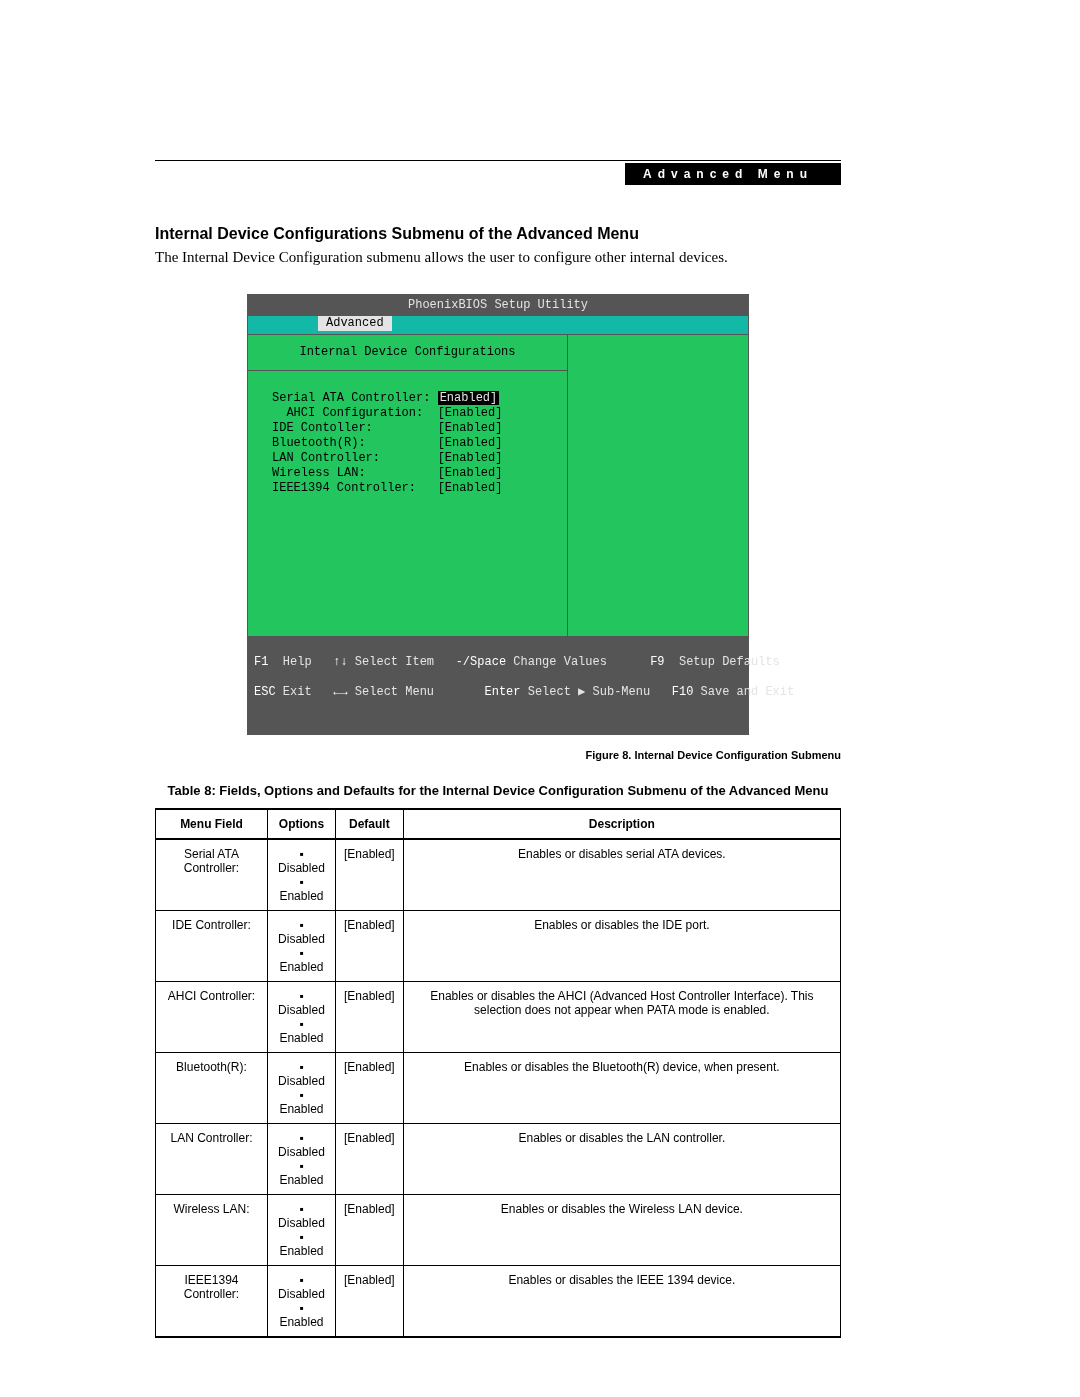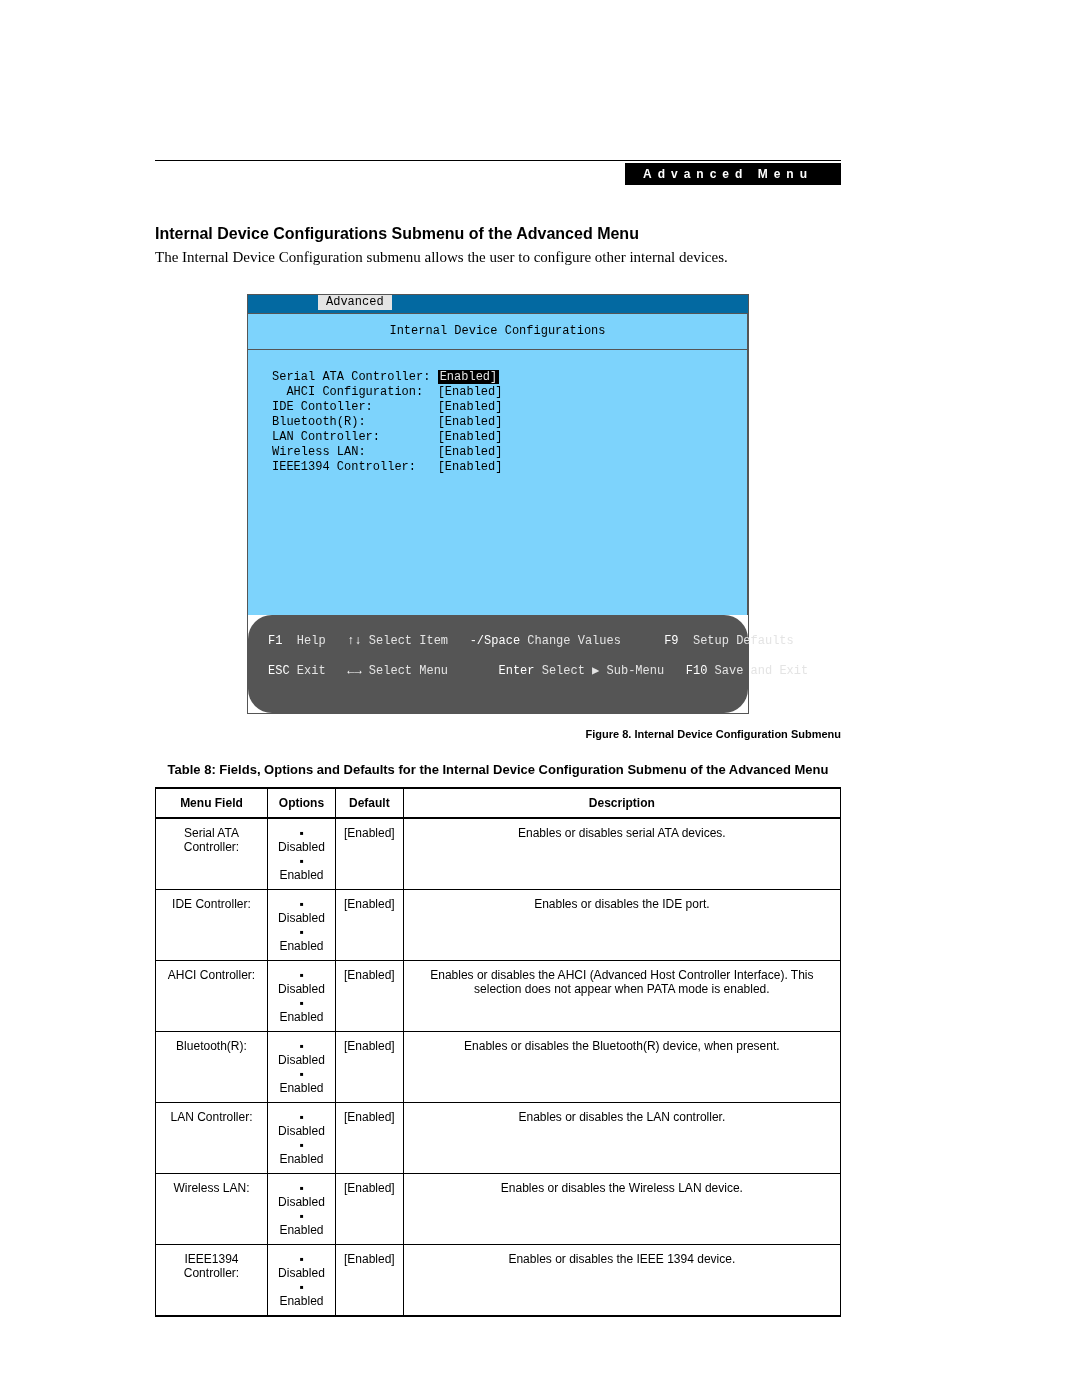--- a/index.html
+++ b/index.html
@@ -58,35 +58,34 @@
     border: 1px solid #555;
   }
   .bios-top {
     background: #555;
     color: #e4e4e4;
     text-align: center;
     padding: 3px 0;
     white-space: pre;
   }
   .bios-menubar {
-    background: #0369a1;
+    background: #14b8a6;
     color: #e4e4e4;
     display: flex;
     padding: 0 0 3px 70px;
   }
   .bios-tab {
     background: #e4e4e4;
     color: #000;
     padding: 0 8px;
   }
   .bios-body {
     display: flex;
-    background: #7dd3fc;
+    background: #22c55e;
     border-top: 1px solid #555;
-    flex-direction: column;
   }
   .bios-left {
     flex: 0 0 64%;
     border-right: 1px solid #555;
     box-sizing: border-box;
   }
   .bios-right {
     flex: 1;
     box-sizing: border-box;
   }
@@ -106,22 +105,21 @@
   }
   .bios-right-content {
     padding: 10px 12px 10px 14px;
     min-height: 264px;
   }
   .bios-helpblock { margin-bottom: 16px; white-space: pre-line; }
   .bios-footer {
     background: #555;
     color: #e4e4e4;
     white-space: pre;
-    padding: 4px 20px;
-    border-radius: 24px;
+    padding: 4px 6px;
   }
   .bios-footer .w { color: #fff; }
   .bios-footer-line { display:block; }
 
   .fig-caption {
     text-align: right;
     font-family: Arial, Helvetica, sans-serif;
     font-weight: bold;
     font-size: 11px;
     margin: 4px 0 22px 0;
@@ -179,20 +177,21 @@
 
   <div class="header-rule"></div>
   <div class="header-bar">
     <div class="header-tab">Advanced Menu</div>
   </div>
 
   <h2 class="section-title">Internal Device Configurations Submenu of the Advanced Menu</h2>
   <p class="intro">The Internal Device Configuration submenu allows the user to configure other internal devices.</p>
 
   <div class="bios">
+    <div class="bios-top">PhoenixBIOS Setup Utility</div>
     <div class="bios-menubar">
       <span class="bios-tab">Advanced</span>
     </div>
     <div class="bios-body">
       <div class="bios-left">
         <div class="bios-pane-title">Internal Device Configurations</div>
         <div class="bios-left-content" id="bios-settings">
             <div class="bios-row"><span>Serial ATA Controller: </span><span class="bios-highlight">Enabled]</span></div>
             <div class="bios-row"><span>  AHCI Configuration:  </span><span>[Enabled]</span></div>
             <div class="bios-row"><span>IDE Contoller:         </span><span>[Enabled]</span></div>

